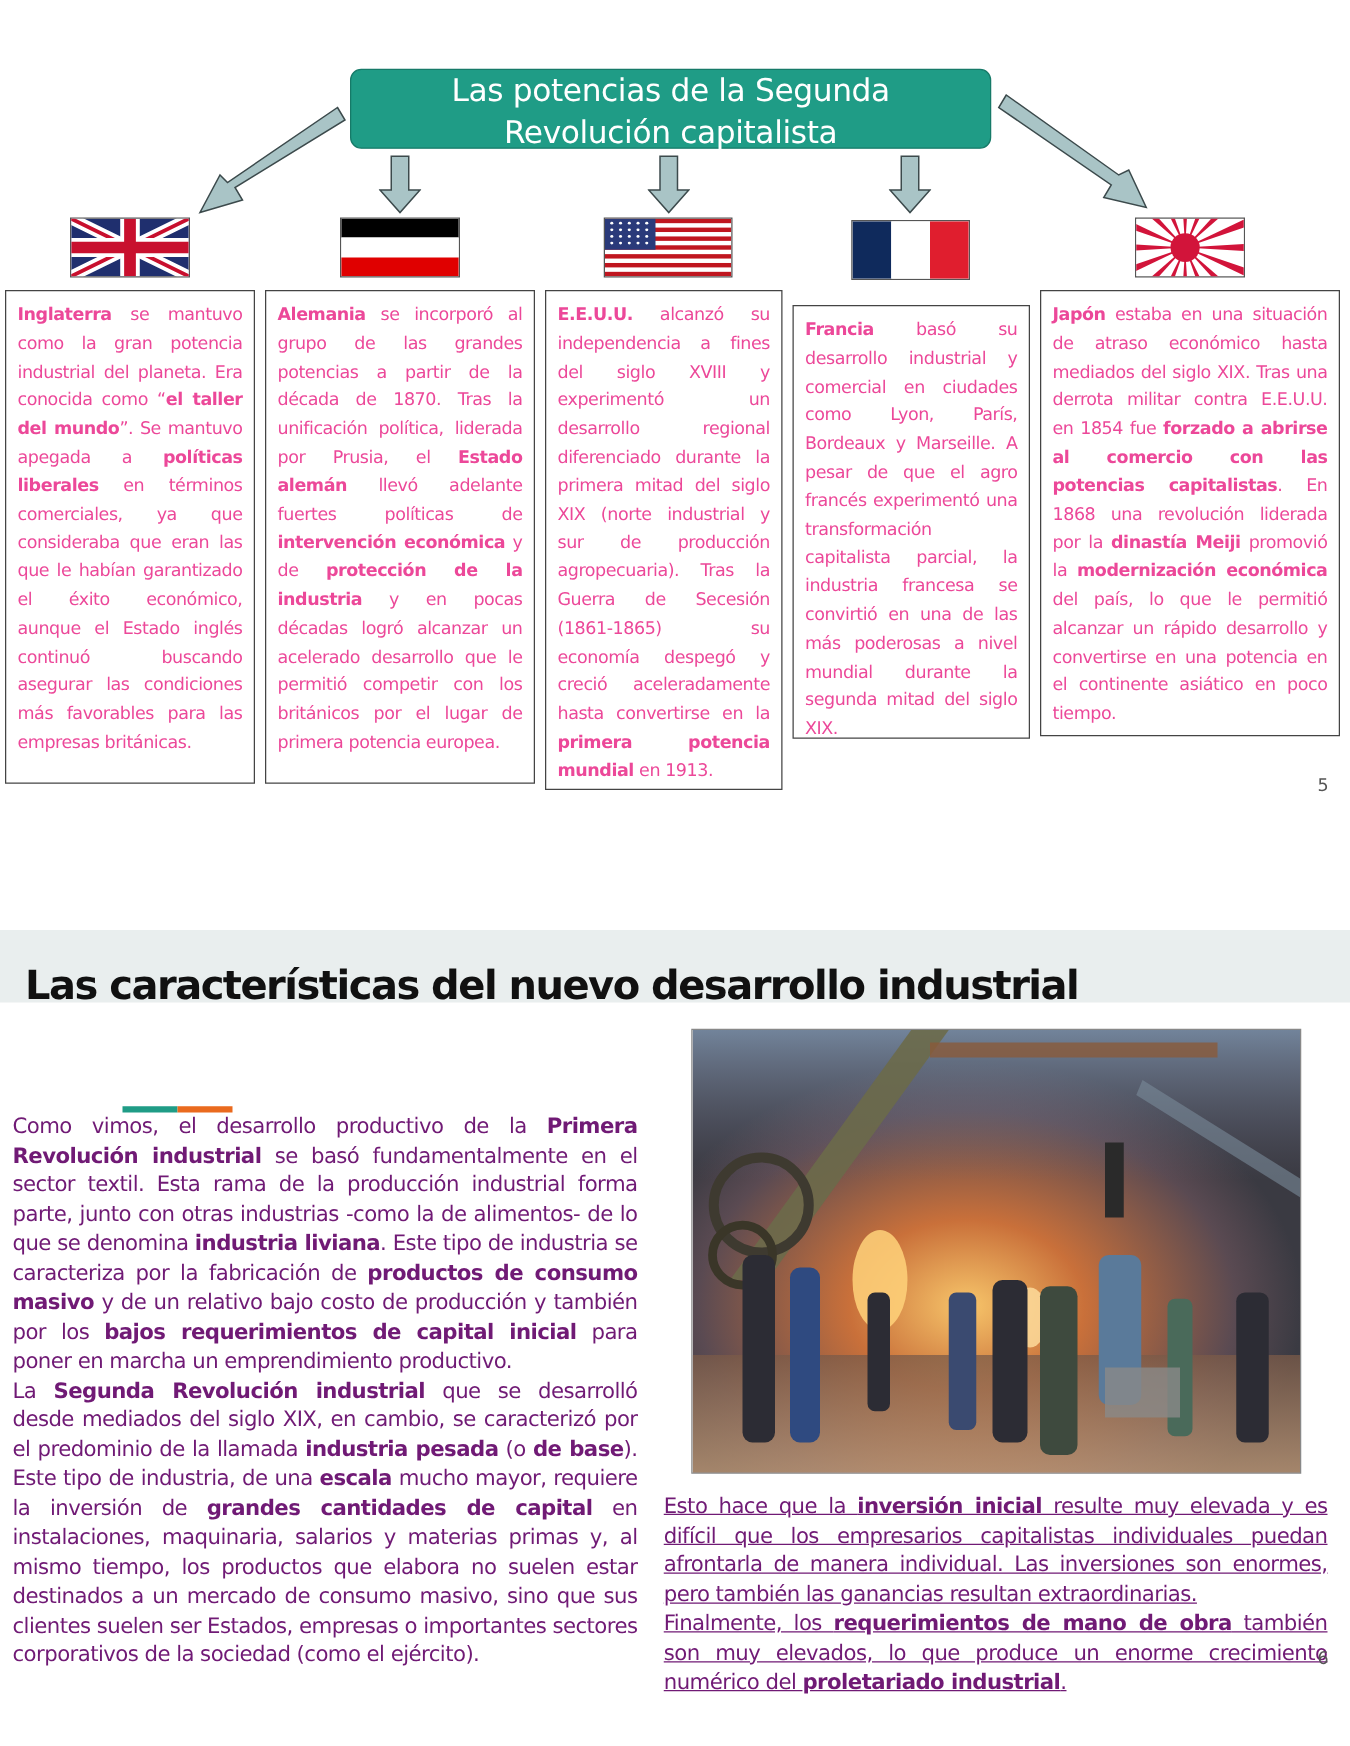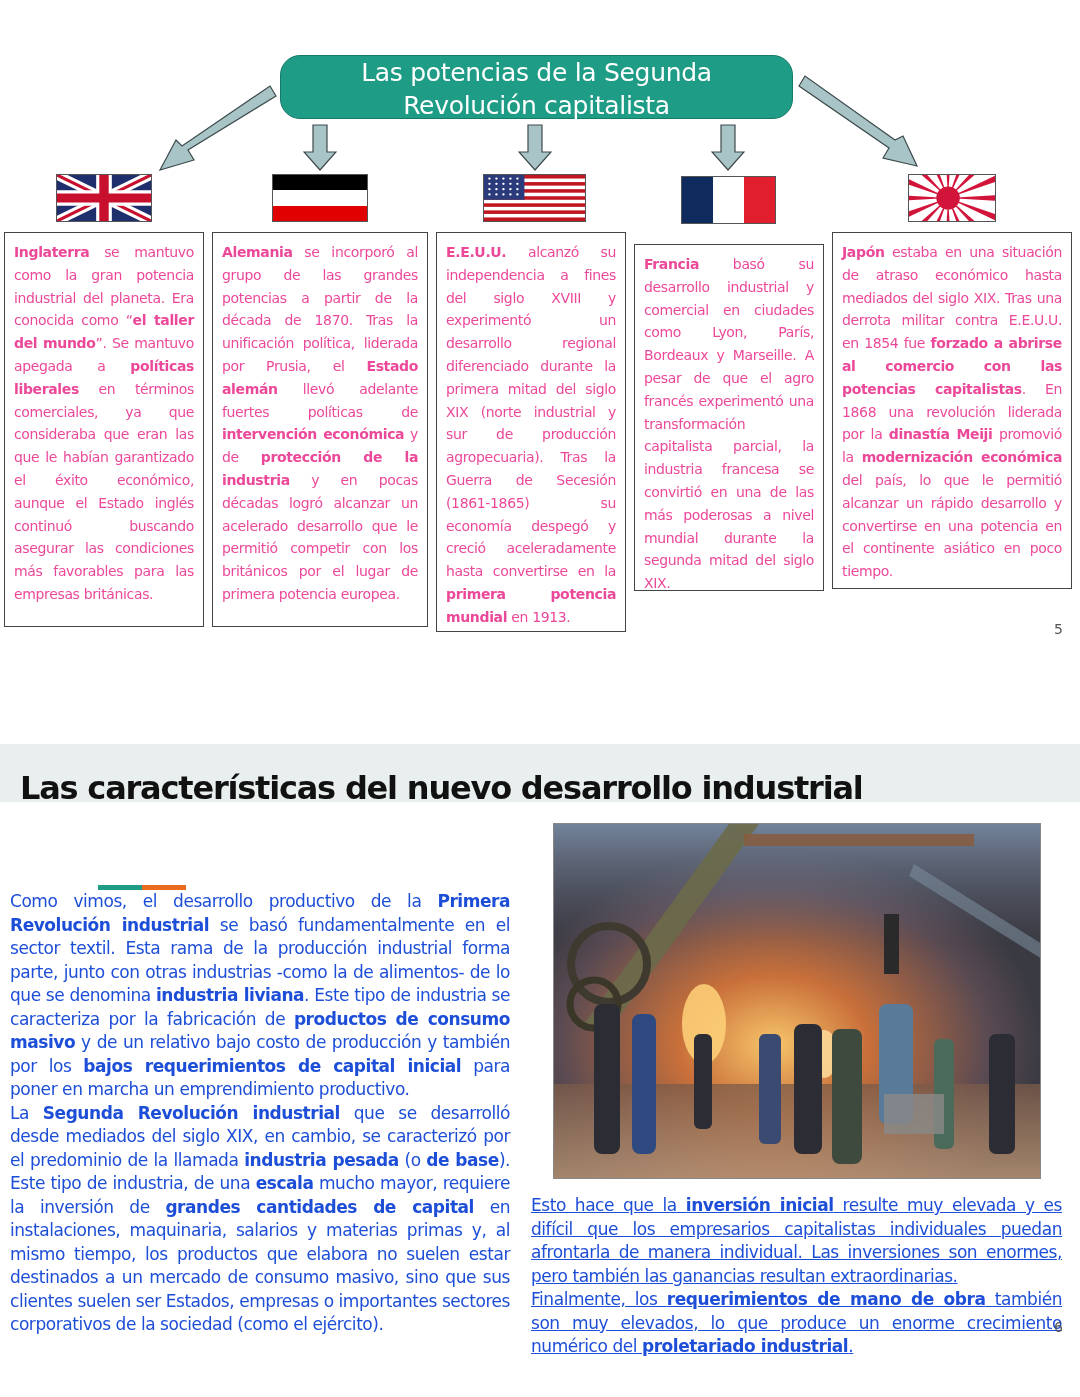--- a/index.html
+++ b/index.html
@@ -6,21 +6,21 @@
     html, body { width: 1080px; height: 1397px; background: #ffffff; overflow: hidden; }
     body { position: relative; font-family: "DejaVu Sans", sans-serif; color: #1e1e1e; }
 
     .page { position: absolute; left: 0; width: 1080px; }
     #page5 { top: 0; height: 744px; background: #ffffff; }
     #page6 { top: 744px; height: 653px; background: #ffffff; }
 
     
     .title-box {
       position: absolute; left: 280px; top: 55px; width: 513px; height: 64px;
-      background: #1f9c86; border: 1.5px solid #167a68; border-radius: 20px;
+      background: #1f9c86; border: 1.5px solid #167a68; border-radius: 9px;
       color: #ffffff; text-align: center;
       font-family: "DejaVu Sans", sans-serif; font-size: 25px; line-height: 33px;
       padding-top: 0px; letter-spacing: -0.3px;
     }
     .title-box span { display: block; }
 
     .arrow { position: absolute; }
     .flag { position: absolute; border: 1px solid #555; overflow: hidden; }
 
     .box {
@@ -43,21 +43,21 @@
       font-size: 32px; font-weight: bold; color: #111; letter-spacing: -1.2px; white-space: nowrap;
       line-height: 52px;
     }
     .accent-bar { position: absolute; left: 98px; top: 141px; height: 5px; width: 88px; }
     .accent-bar .a { position: absolute; top: 0; height: 5px; width: 44px; }
     .accent-bar .a1 { left: 0; background: #1f9c86; }
     .accent-bar .a2 { left: 44px; background: #ea6a1e; }
 
     .para {
       position: absolute; font-family: "DejaVu Sans", sans-serif; font-size: 17px; line-height: 23.5px;
-      text-align: justify; color: #1d4ed8; letter-spacing: -0.45px;
+      text-align: justify; color: #701a75; letter-spacing: -0.45px;
     }
     .para b { font-weight: bold; }
     .para p { margin: 0; }
 
     .painting {
       position: absolute; left: 553px; top: 79px; width: 488px; height: 356px;
       border: 1px solid #888; overflow: hidden;
     }
   </style>
 </head>

